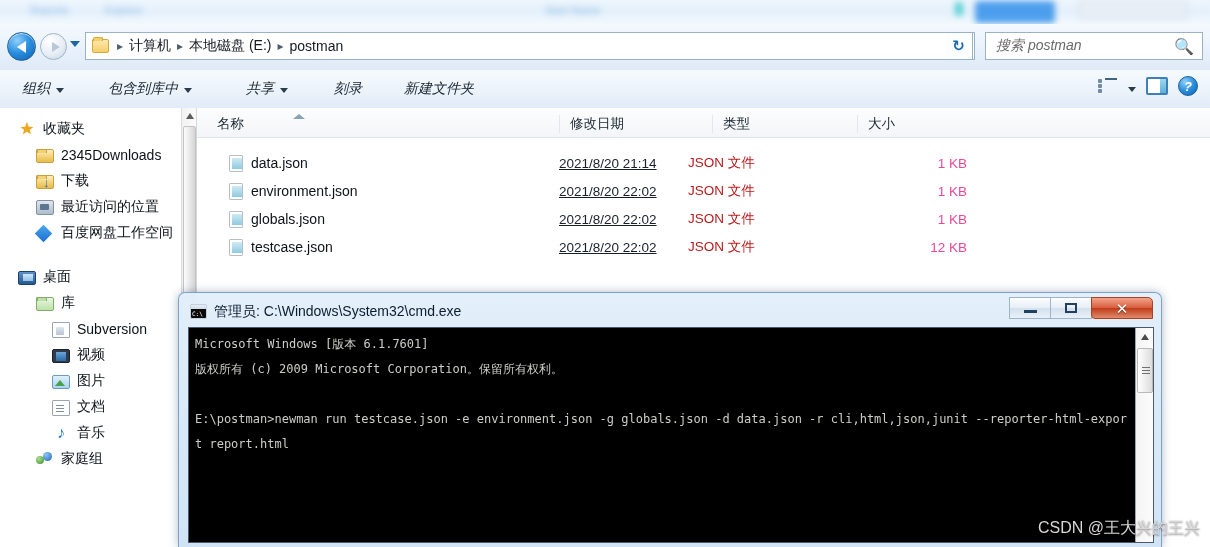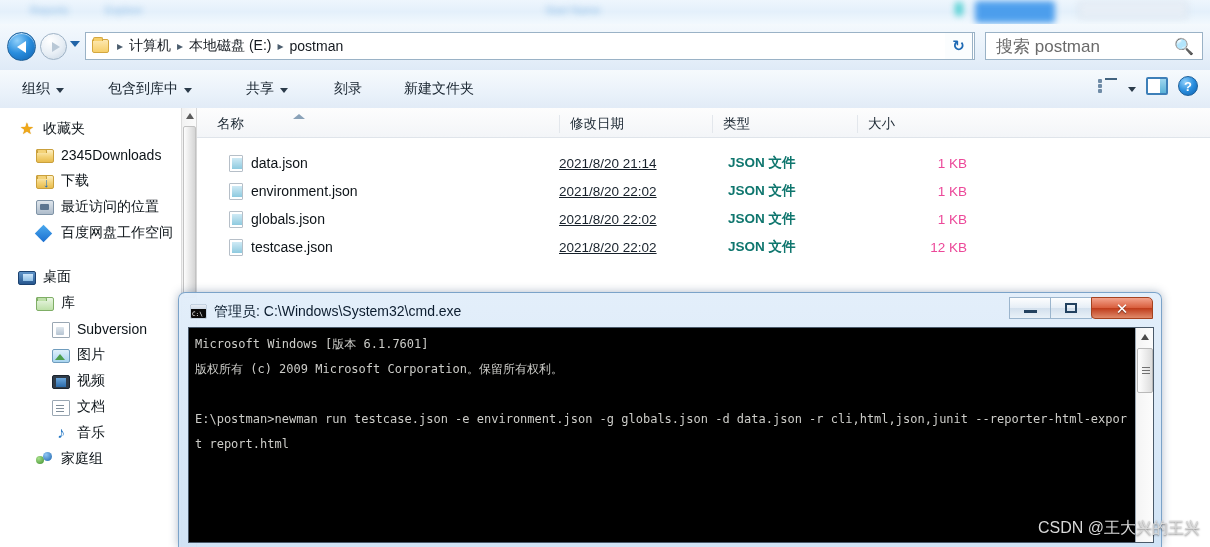--- a/index.html
+++ b/index.html
@@ -100,29 +100,30 @@
     border: 1px solid #9ab2c6; border-left: none; background: #fbfdfe;
     display: flex; align-items: center; justify-content: center;
     color: #1d69b4; font-size: 15px; font-weight: bold;
   }
   .searchbox {
     position: absolute; left: 985px; top: 8px; width: 218px; height: 28px;
     background: #ffffff; border: 1px solid #9ab2c6;
     display: flex; align-items: center; padding: 0 4px 0 10px;
   }
   .search-ph {
-    font-size: 17px; color: #6a6a6a; flex: 1;
+    font-size: 14px; font-style: italic; color: #6a6a6a; flex: 1;
   }
   .search-icon { color: #1f6fc0; font-size: 16px; margin-right: 4px; }
 
   
   .toolbar {
     position: absolute; left: 0; top: 46px; width: 1210px; height: 42px;
     background: linear-gradient(180deg,#f6fafd 0%,#eaf2fa 55%,#e0eaf6 100%);
     border-bottom: 1px solid #c8d4e0;
+    font-style: italic;
   }
   .tb-item {
     position: absolute; top: 10px; font-size: 14px; color: #17232e;
     display: flex; align-items: center; gap: 6px; white-space: nowrap;
   }
   .tb-caret {
     width: 0; height: 0;
     border-left: 4px solid transparent; border-right: 4px solid transparent;
     border-top: 5px solid #2b3b4a; margin-top: 2px;
   }
@@ -317,21 +318,21 @@
   .json-ico {
     width: 14px; height: 17px; position: relative;
     background: #ffffff; border: 1px solid #b6bfc8; border-radius: 1px;
   }
   .json-ico::after {
     content: ""; position: absolute; left: 2px; top: 2px; width: 10px; height: 11px;
     background: linear-gradient(180deg,#cfeaf5 0%,#8ecadf 100%);
   }
   .fc-txt { font-size: 14px; color: #0d1318; }
   .fc-date { position: absolute; left: 362px; font-size: 13.5px; color: #17212b; text-decoration: underline; }
-  .fc-type { position: absolute; left: 531px; font-size: 13.5px; color: #0f766e; font-weight: bold; }
+  .fc-type { position: absolute; left: 491px; font-size: 13.5px; color: #b91c1c; }
   .fc-size { position: absolute; left: 660px; width: 110px; text-align: right; font-size: 13.5px; color: #ec4899; }
 
   
   .cmdwin {
     position: absolute; left: 178px; top: 292px; width: 984px; height: 255px;
     border-radius: 7px 7px 0 0;
     background: linear-gradient(180deg, rgba(226,238,250,.96) 0%, rgba(206,226,245,.94) 100%);
     border: 1px solid #7ba3c9;
     border-bottom: none;
     box-shadow: 0 0 10px rgba(30,60,100,.35);
@@ -527,26 +528,26 @@
         </div>
         <div class="nav-item lvl1">
           <span class="nav-ico ico-lib"></span>
           <span>库</span>
         </div>
         <div class="nav-item lvl2">
           <span class="nav-ico ico-doc-s"></span>
           <span>Subversion</span>
         </div>
         <div class="nav-item lvl2">
+          <span class="nav-ico ico-video"></span>
+          <span>视频</span>
+        </div>
+        <div class="nav-item lvl2">
           <span class="nav-ico ico-pic"></span>
           <span>图片</span>
-        </div>
-        <div class="nav-item lvl2">
-          <span class="nav-ico ico-video"></span>
-          <span>视频</span>
         </div>
         <div class="nav-item lvl2">
           <span class="nav-ico ico-docfile"></span>
           <span>文档</span>
         </div>
         <div class="nav-item lvl2">
           <span class="nav-ico ico-music">♪</span>
           <span>音乐</span>
         </div>
         <div class="nav-item lvl1">

